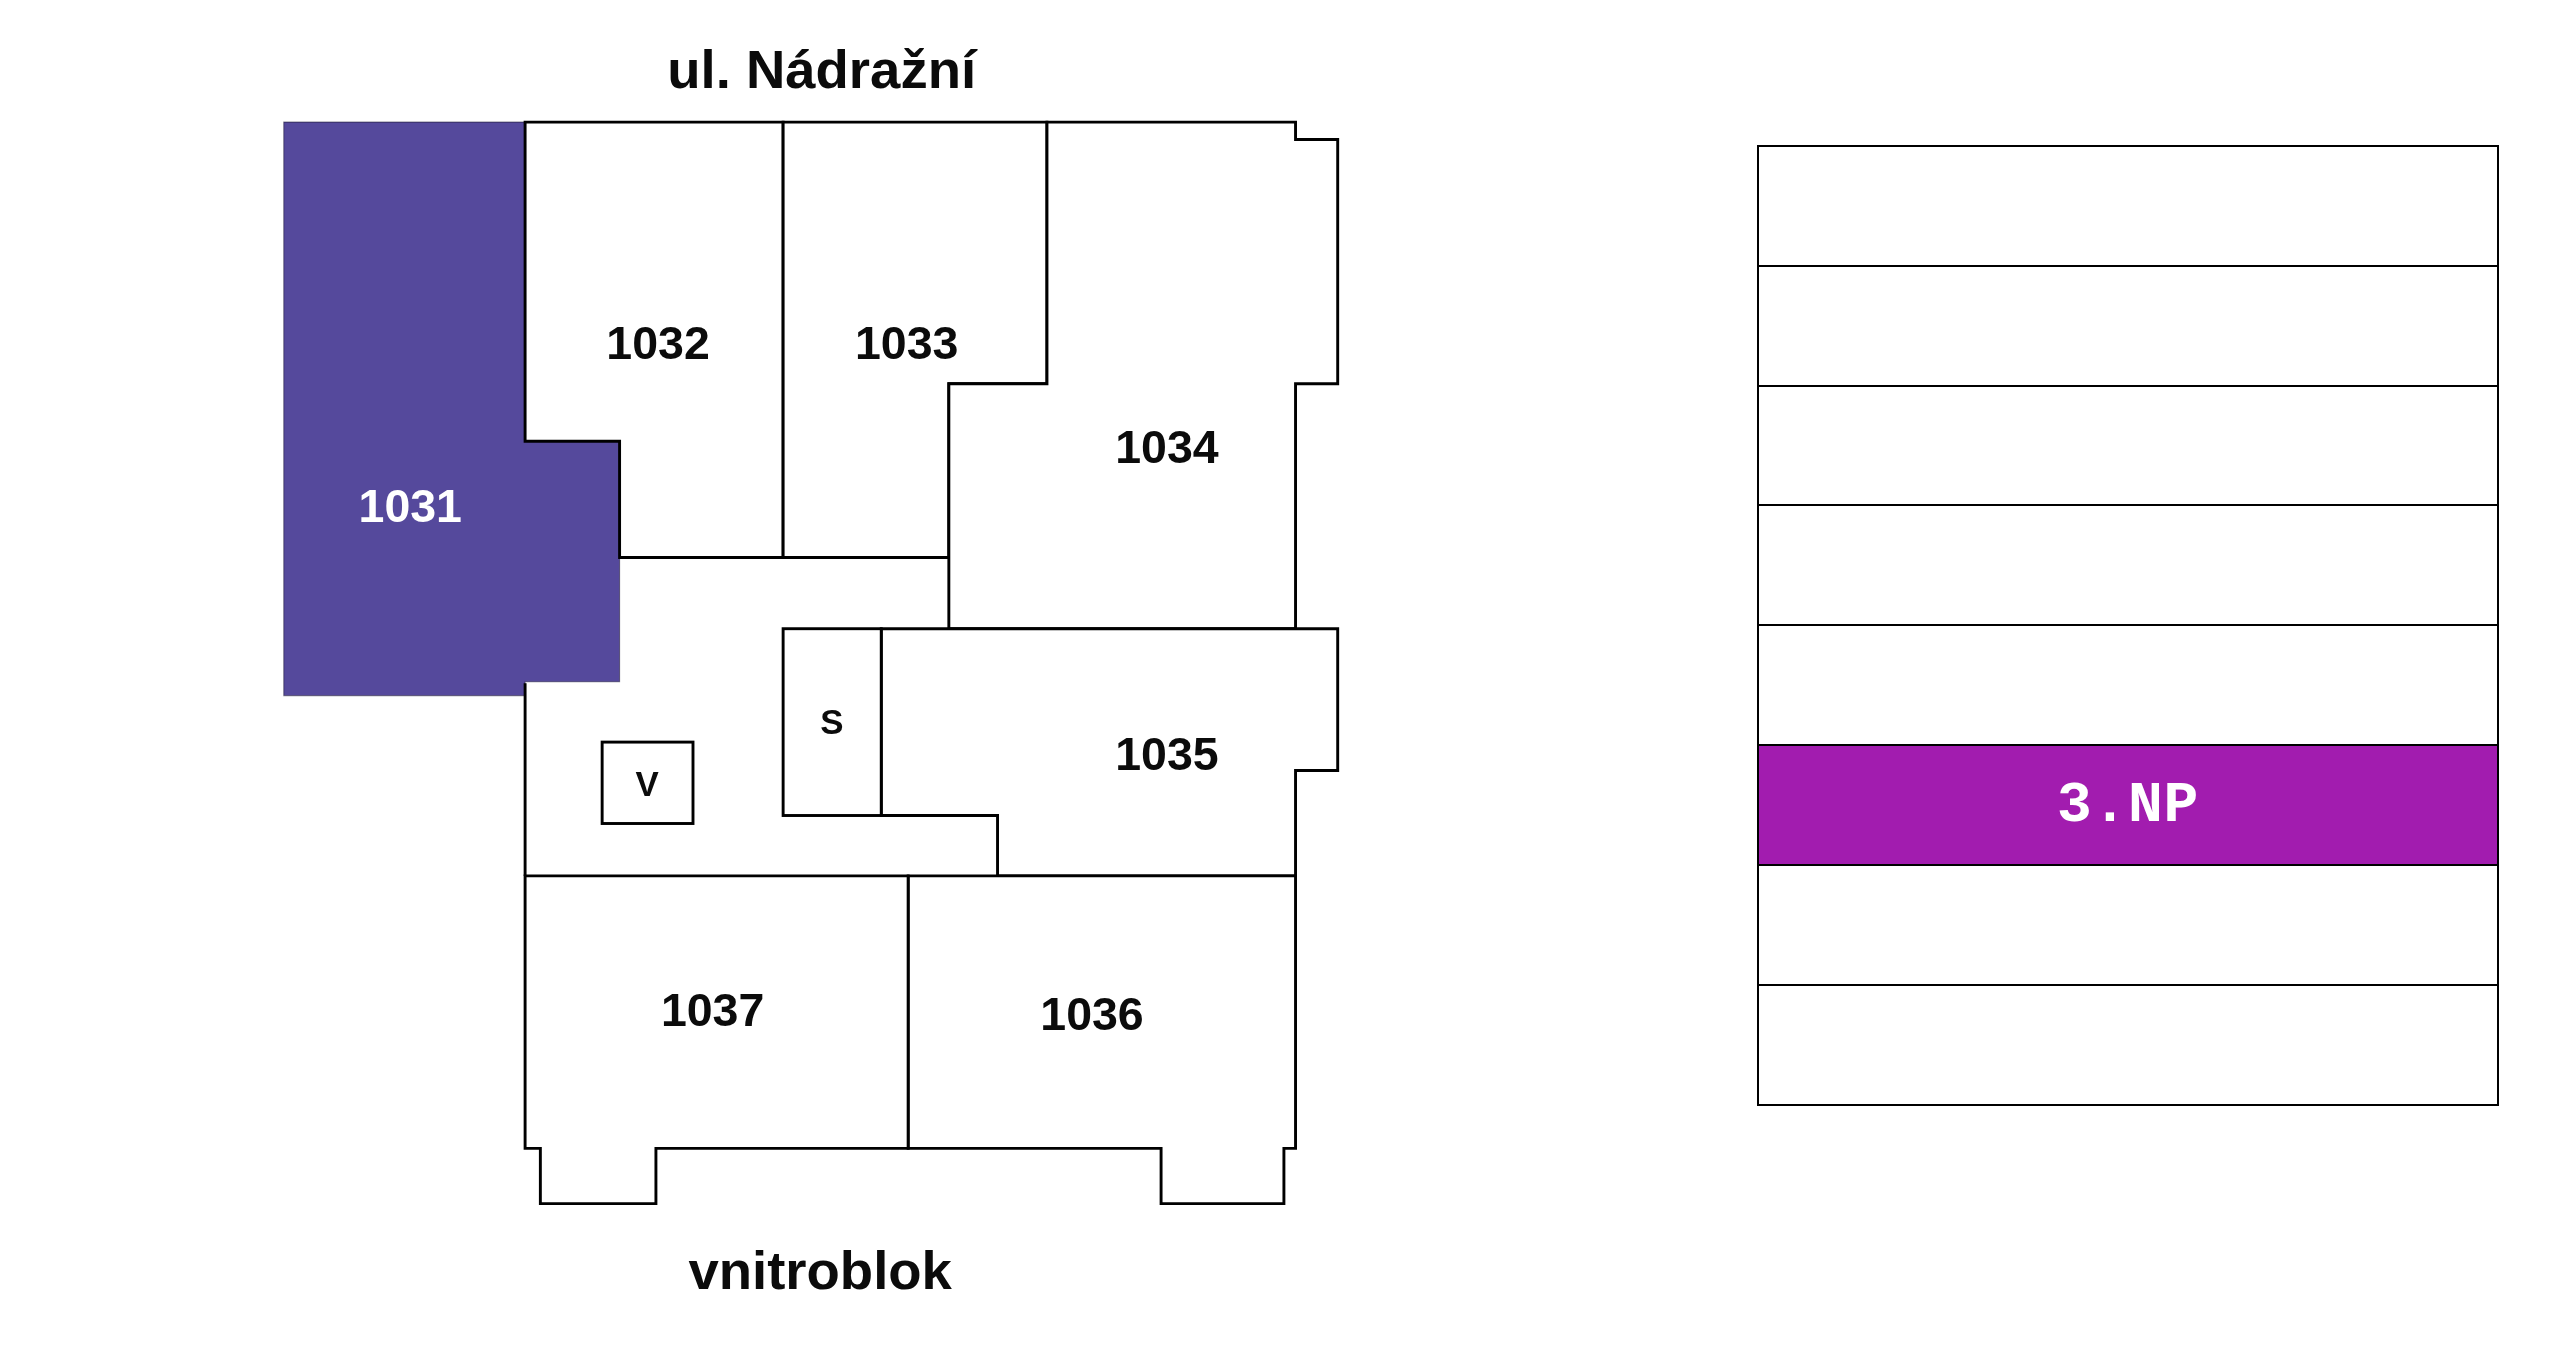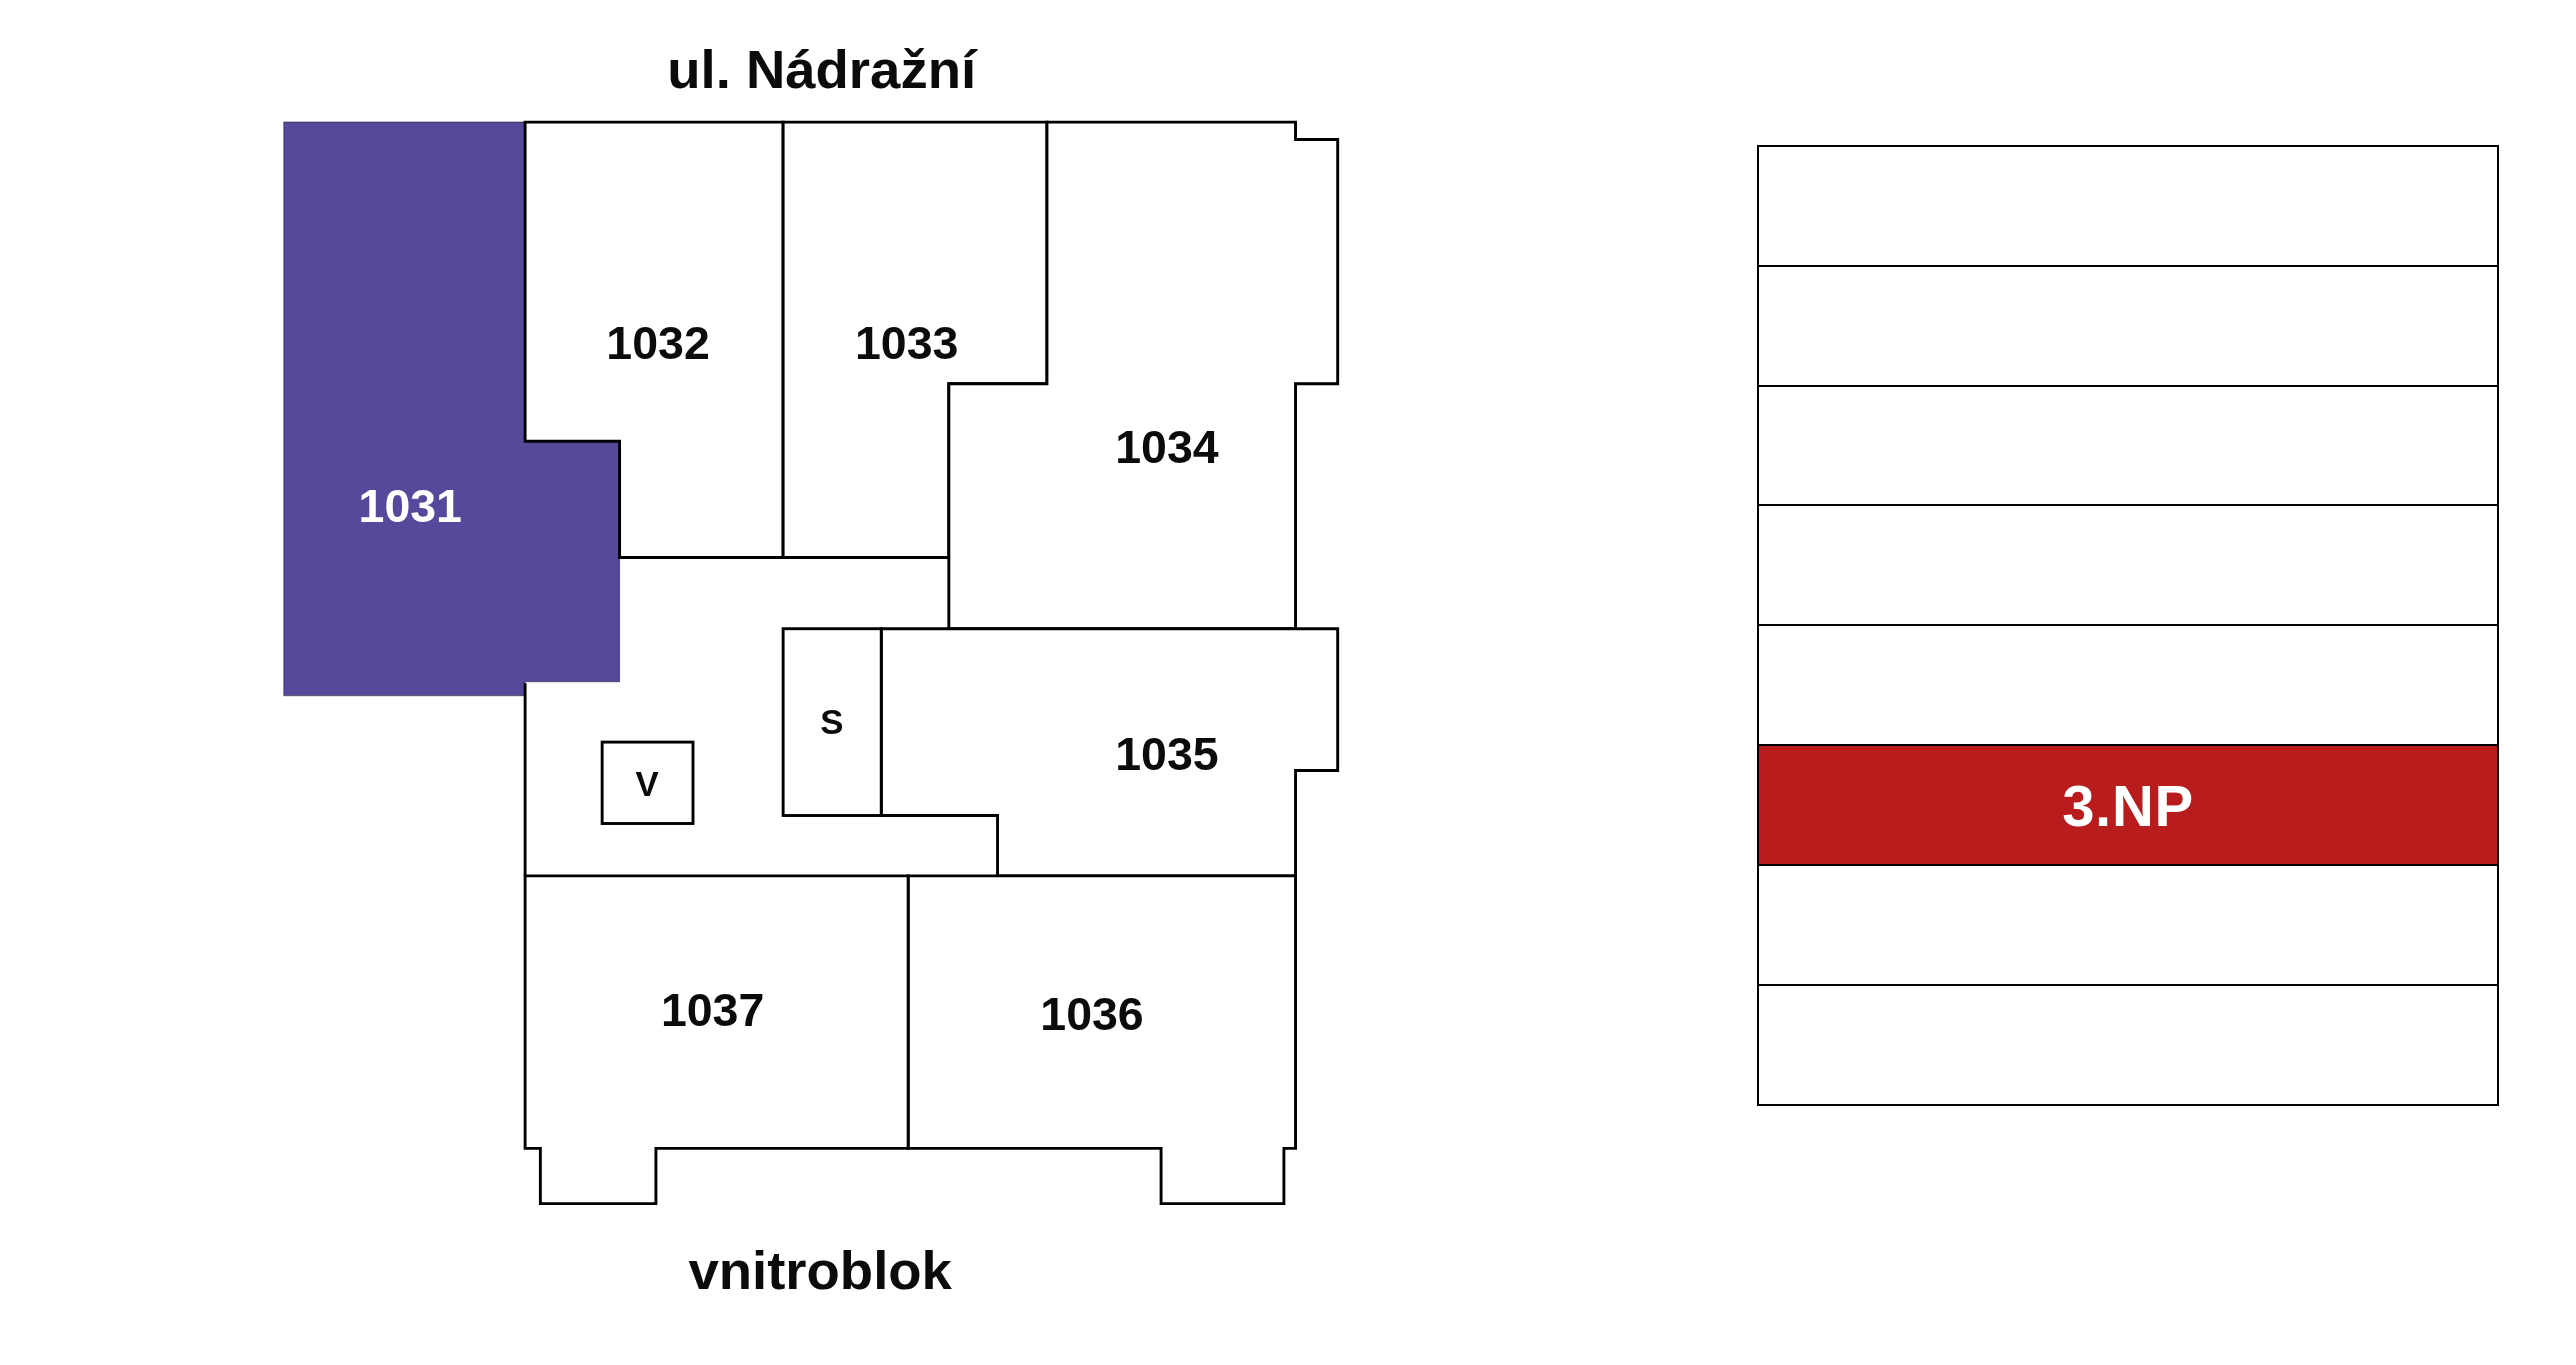--- a/index.html
+++ b/index.html
@@ -66,21 +66,21 @@
       </div>
       <div class="floor-row">
         <span class="floor-row-label"></span>
       </div>
       <div class="floor-row">
         <span class="floor-row-label"></span>
       </div>
       <div class="floor-row">
         <span class="floor-row-label"></span>
       </div>
-      <div class="floor-row floor-row--selected" style="background: #b91c1c;">
+      <div class="floor-row floor-row--selected" style="background: #a21caf; font-family: Liberation Mono, monospace;">
         <span class="floor-row-label">3.NP</span>
       </div>
       <div class="floor-row">
         <span class="floor-row-label"></span>
       </div>
       <div class="floor-row">
         <span class="floor-row-label"></span>
       </div>
     </div>
 

